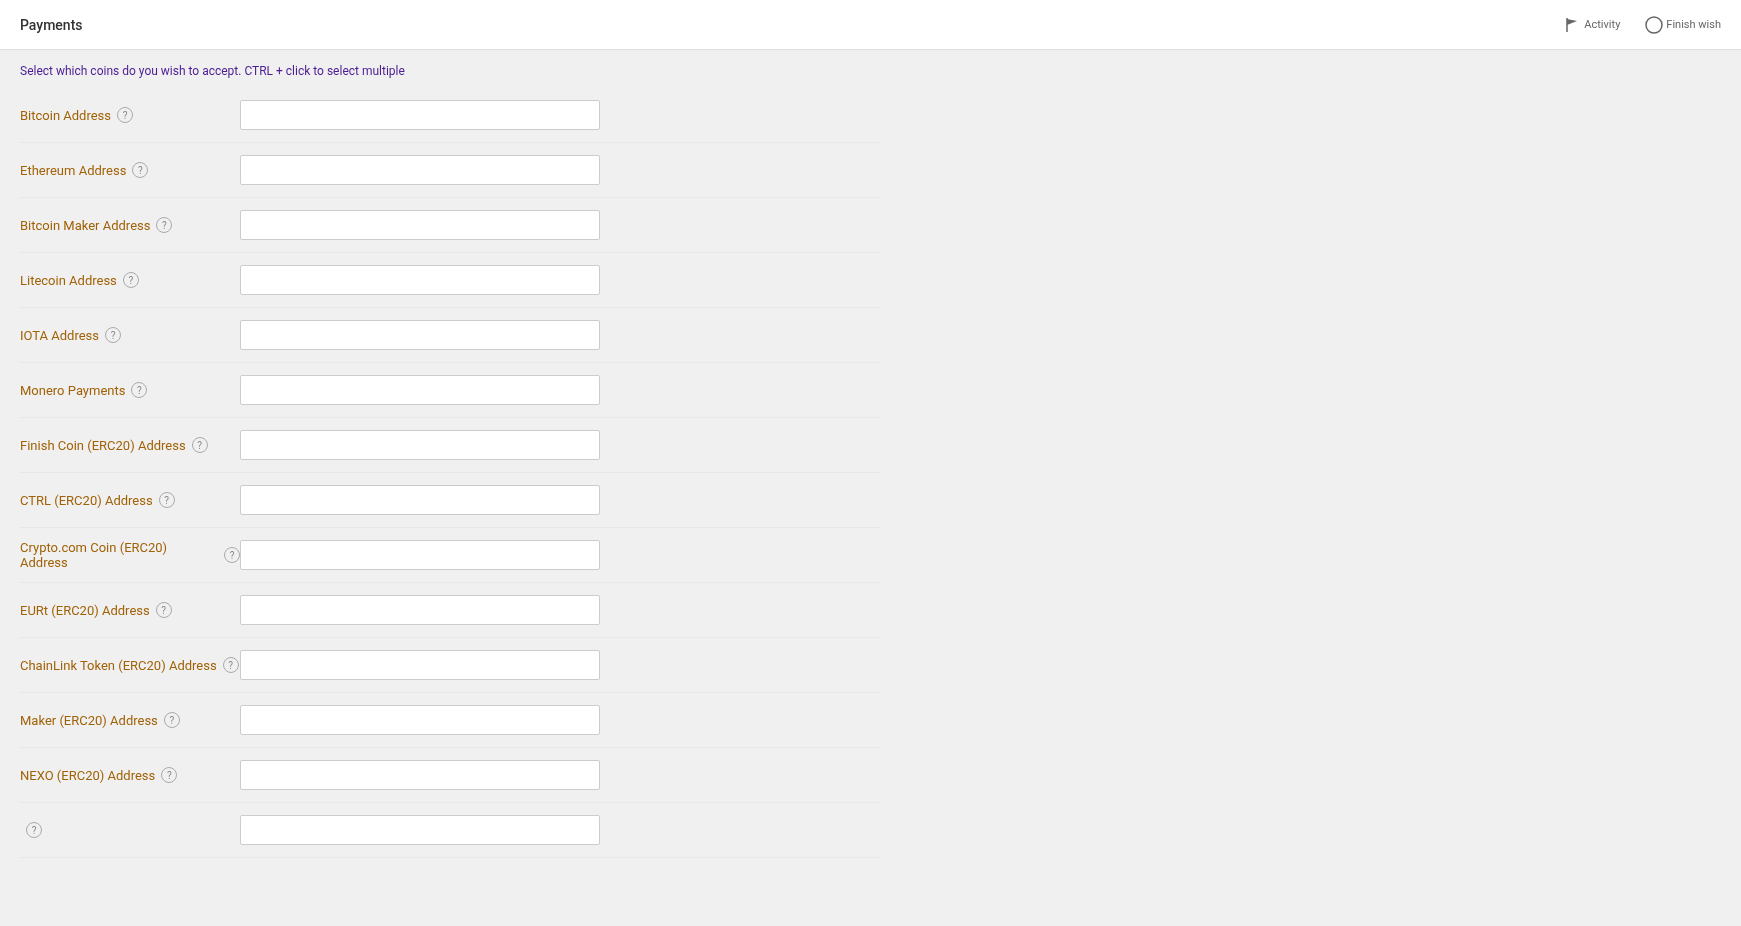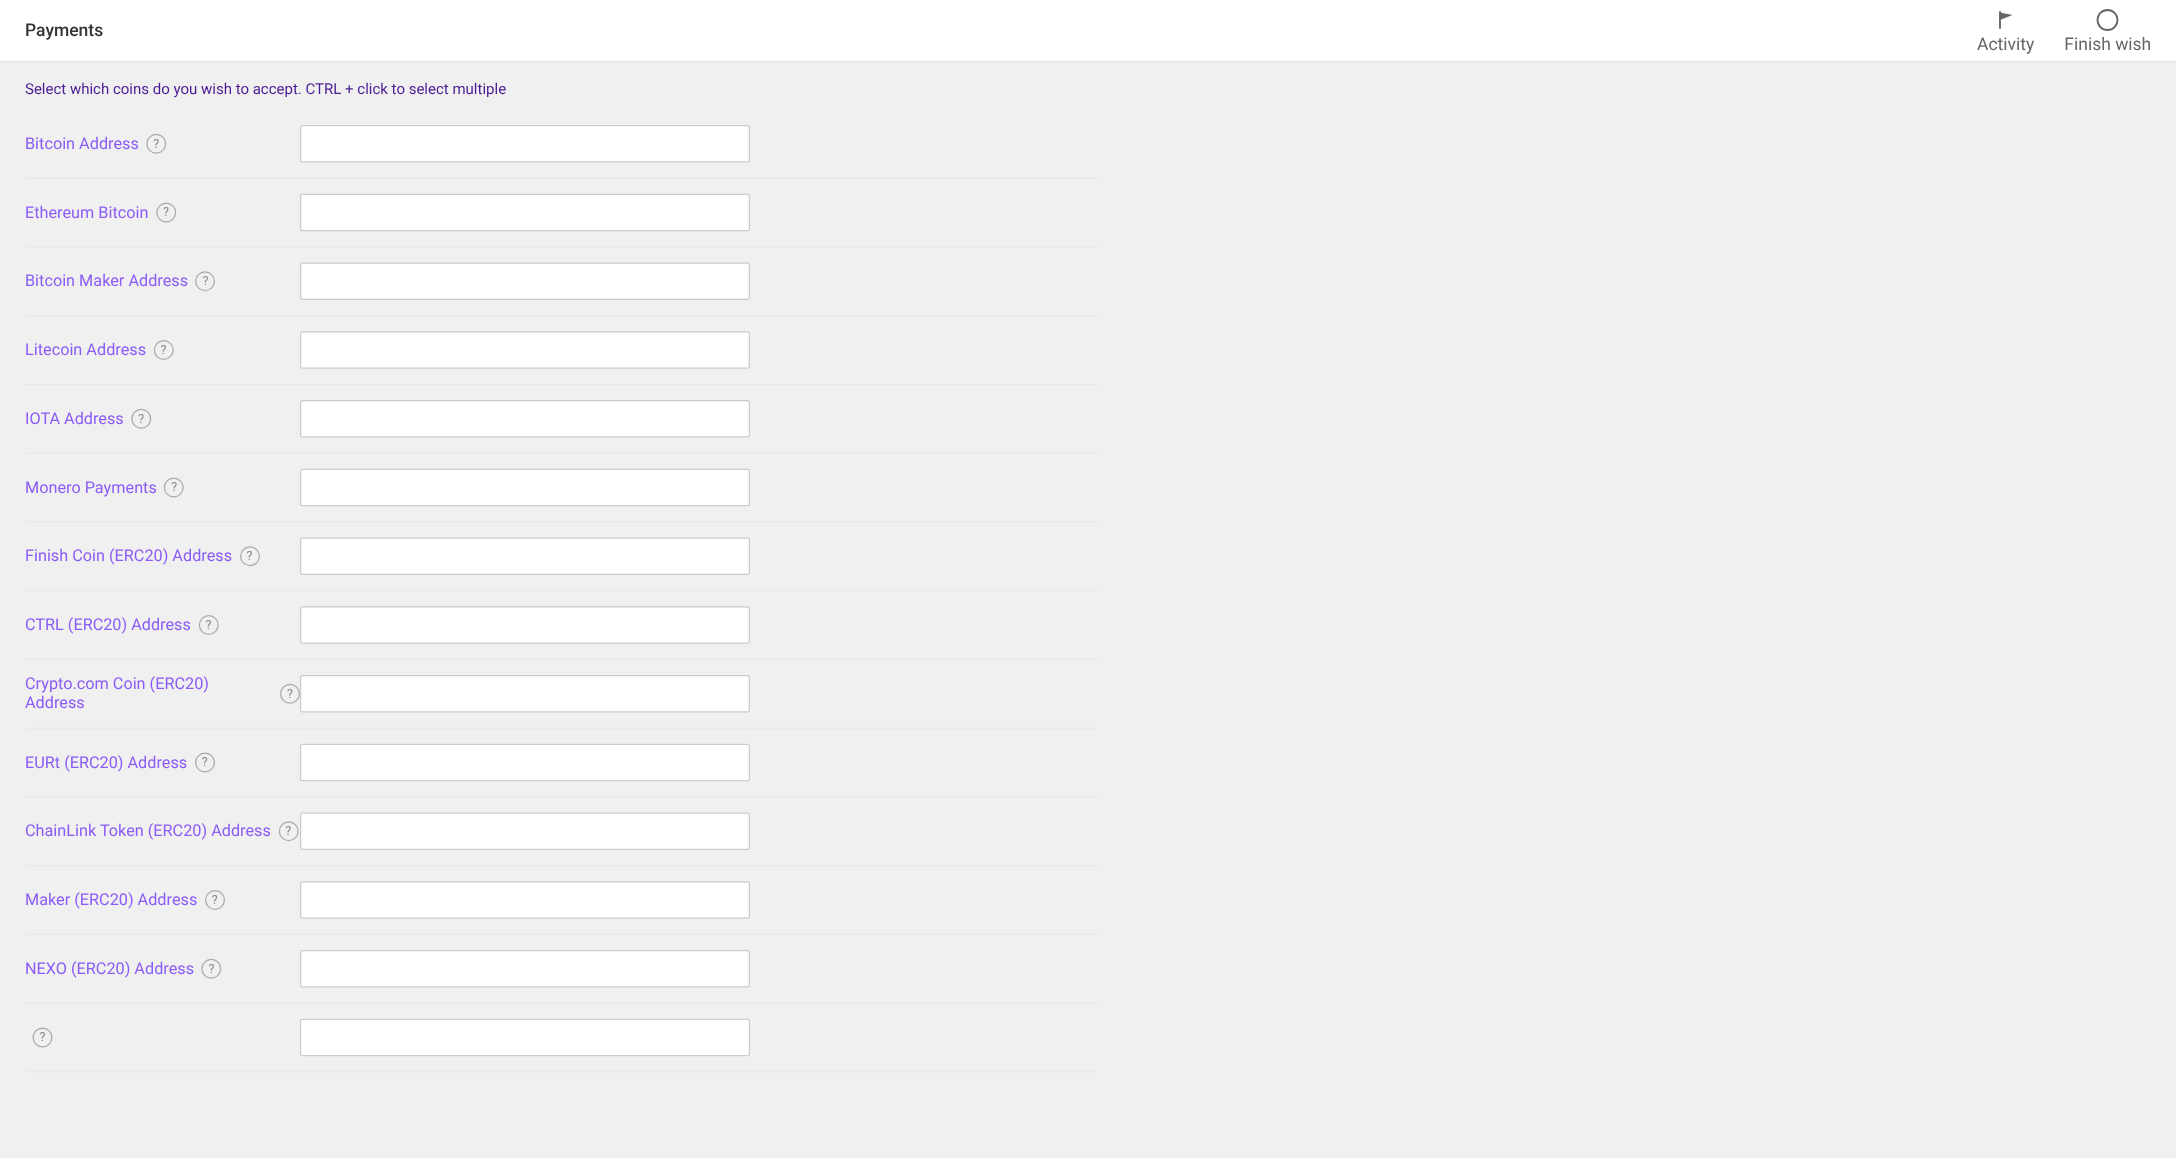--- a/index.html
+++ b/index.html
@@ -38,26 +38,26 @@
     }
 
     .topbar-actions {
       display: flex;
       align-items: center;
       gap: 24px;
     }
 
     .topbar-action-item {
       display: flex;
-      flex-direction: column;
+      flex-direction: row;
       align-items: center;
       gap: 2px;
       cursor: pointer;
       color: #666;
-      font-size: 14px;
+      font-size: 11px;
     }
 
     .topbar-action-icon {
       width: 20px;
       height: 20px;
       display: flex;
       align-items: center;
       justify-content: center;
     }
 
@@ -87,21 +87,21 @@
     .form-label-wrap {
       display: flex;
       align-items: center;
       width: 220px;
       min-width: 220px;
       gap: 6px;
     }
 
     .form-label {
       font-size: 13px;
-      color: #8b5cf6;
+      color: #a16207;
       font-weight: 400;
     }
 
     .help-icon {
       width: 16px;
       height: 16px;
       border: 1px solid #aaa;
       border-radius: 50%;
       display: flex;
       align-items: center;
@@ -156,21 +156,21 @@
   <div id="form-container">
       <div class="form-row">
       <div class="form-label-wrap">
         <span class="form-label">Bitcoin Address</span>
         <div class="help-icon">?</div>
       </div>
       <input type="text" class="form-input" value="" placeholder="" style="">
     </div>
       <div class="form-row">
       <div class="form-label-wrap">
-        <span class="form-label">Ethereum Bitcoin</span>
+        <span class="form-label">Ethereum Address</span>
         <div class="help-icon">?</div>
       </div>
       <input type="text" class="form-input" value="" placeholder="" style="">
     </div>
       <div class="form-row">
       <div class="form-label-wrap">
         <span class="form-label">Bitcoin Maker Address</span>
         <div class="help-icon">?</div>
       </div>
       <input type="text" class="form-input" value="" placeholder="" style="">

